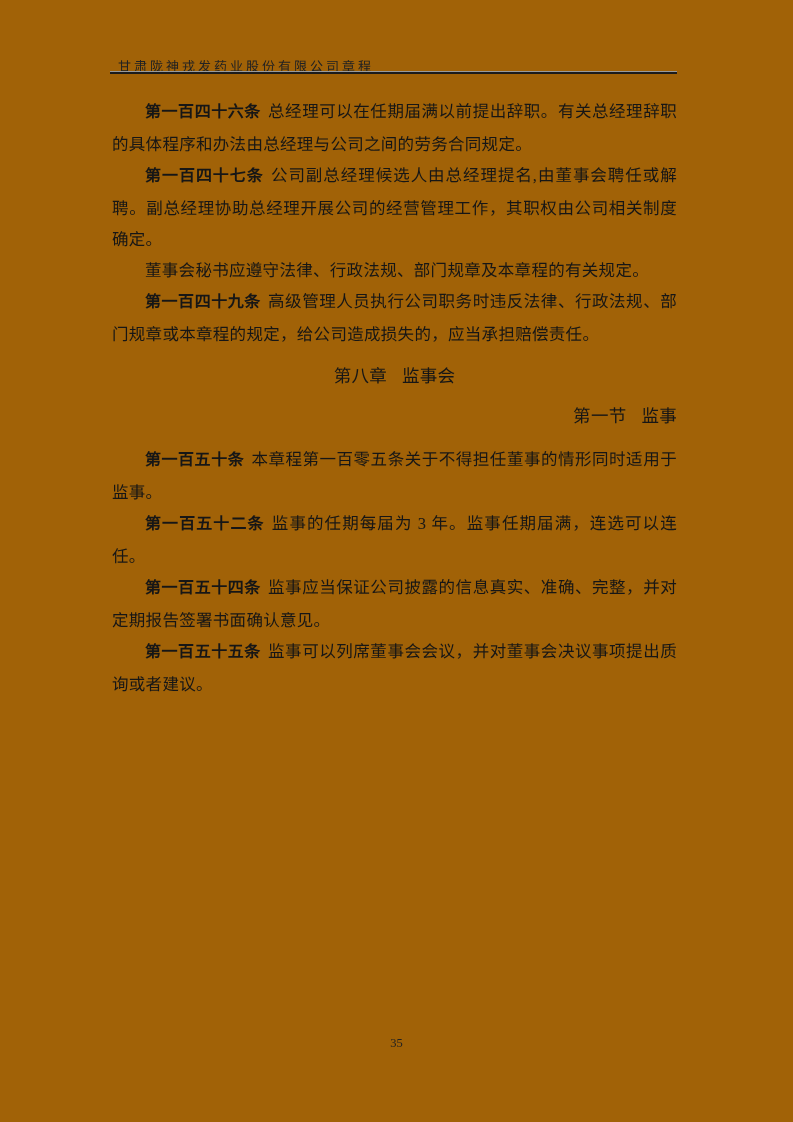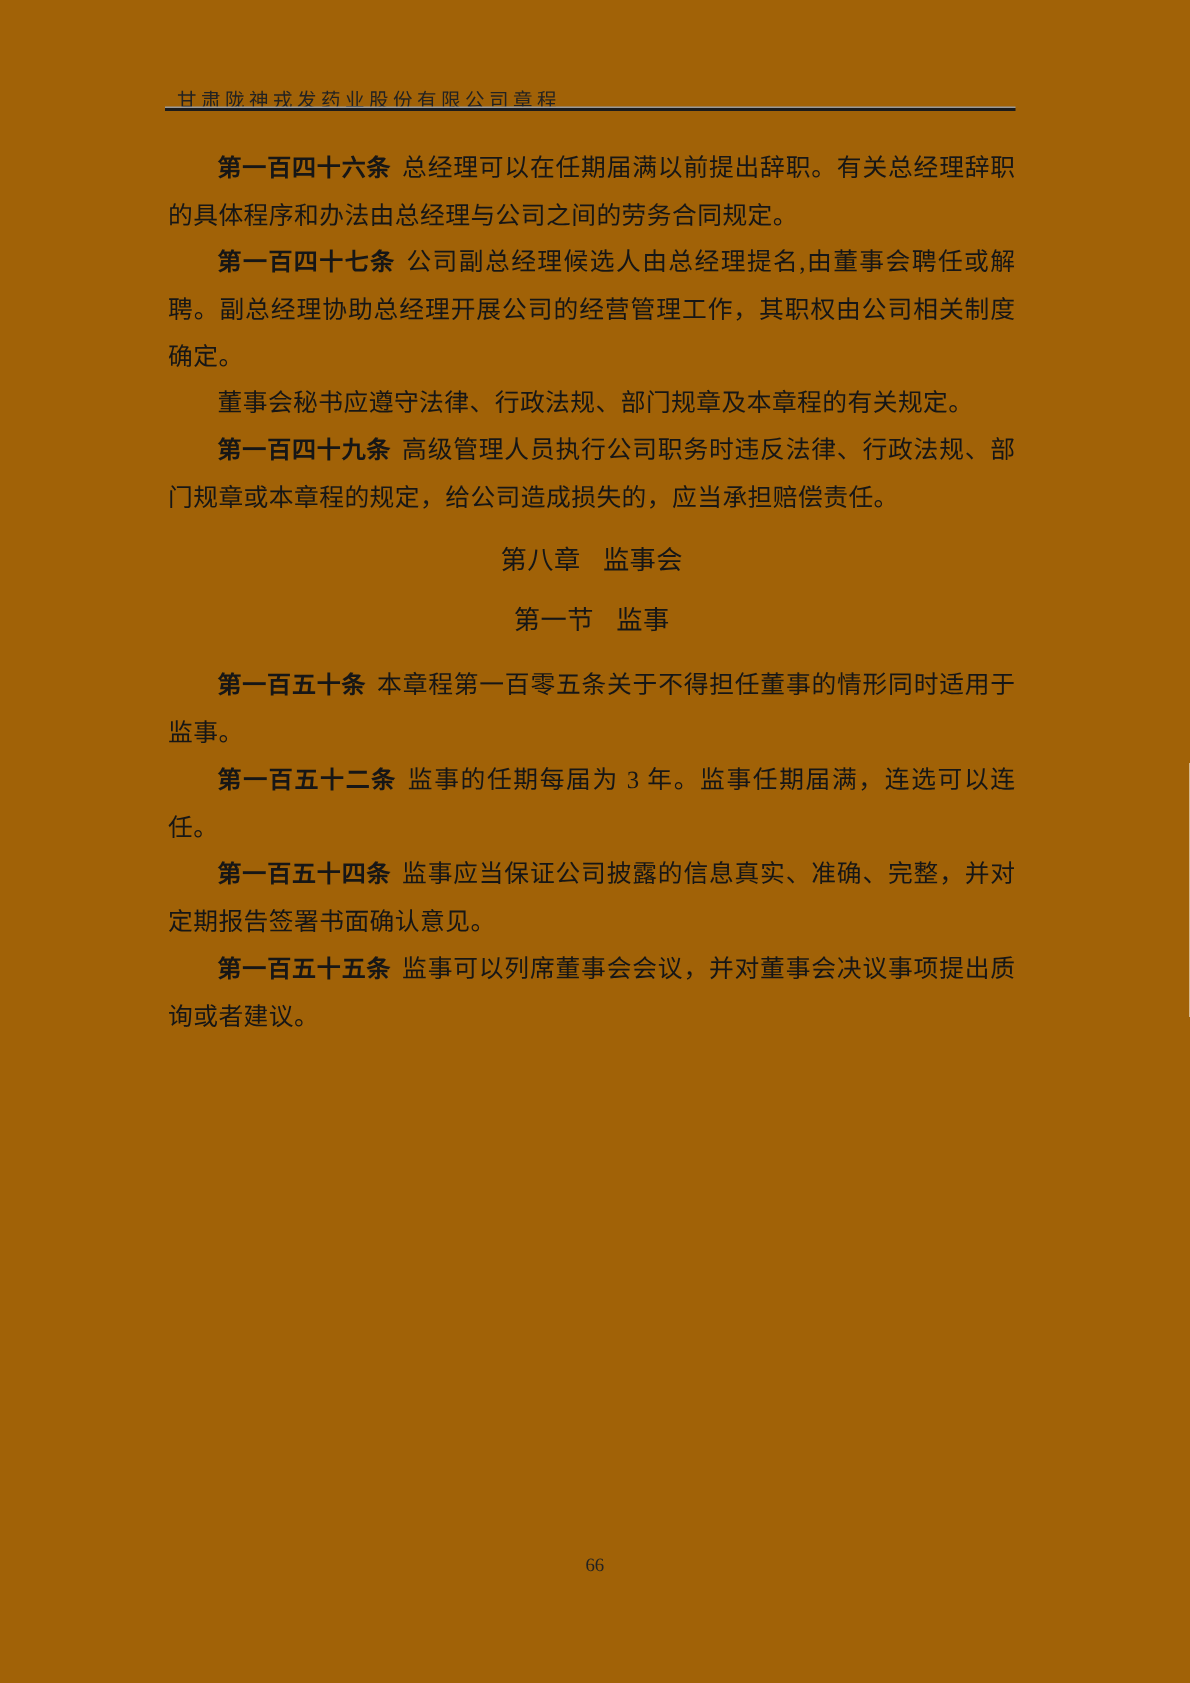--- a/index.html
+++ b/index.html
@@ -43,34 +43,34 @@
     line-height: 31px;
     text-align: justify;
     letter-spacing: 0.3px;
   }
   .para {
     margin: 0;
     text-indent: 2em;
   }
   .art-num {
     font-weight: 700;
-    font-family: Liberation Serif, serif;
+    font-family: Liberation Mono, monospace;
     font-size: 16px;
     margin-right: 0.45em;
   }
   .h-chapter, .h-section {
     text-align: center;
     text-indent: 0;
     font-weight: 400;
     font-family: "Liberation Sans", "DejaVu Sans", sans-serif;
     font-size: 17.5px;
     margin: 0;
   }
   .h-chapter { margin-top: 11px; }
-  .h-section { margin-top: 9px; margin-bottom: 12px; }
+  .h-section { margin-top: 9px; margin-bottom: 12px; text-align: right; }
   .h-title-gap { margin-left: 0.85em; }
   .page-footer {
     position: absolute;
     left: 0;
     top: 1036px;
     width: 793px;
     text-align: center;
     font-size: 12.5px;
     color: #222222;
   }
@@ -90,15 +90,15 @@
       <p class="para"><span>董事会秘书应遵守法律、行政法规、部门规章及本章程的有关规定。</span></p>
       <p class="para"><b class="art-num">第一百四十九条</b><span>高级管理人员执行公司职务时违反法律、行政法规、部门规章或本章程的规定，给公司造成损失的，应当承担赔偿责任。</span></p>
       <div class="h-chapter"><span>第八章</span><span class="h-title-gap">监事会</span></div>
       <div class="h-section"><span>第一节</span><span class="h-title-gap">监事</span></div>
       <p class="para"><b class="art-num">第一百五十条</b><span>本章程第一百零五条关于不得担任董事的情形同时适用于监事。</span></p>
       <p class="para"><b class="art-num">第一百五十二条</b><span>监事的任期每届为 3 年。监事任期届满，连选可以连任。</span></p>
       <p class="para"><b class="art-num">第一百五十四条</b><span>监事应当保证公司披露的信息真实、准确、完整，并对定期报告签署书面确认意见。</span></p>
       <p class="para"><b class="art-num">第一百五十五条</b><span>监事可以列席董事会会议，并对董事会决议事项提出质询或者建议。</span></p>
     </div>
 
-  <div class="page-footer">66</div>
+  <div class="page-footer">35</div>
 
 </div>
 
 </body></html>

